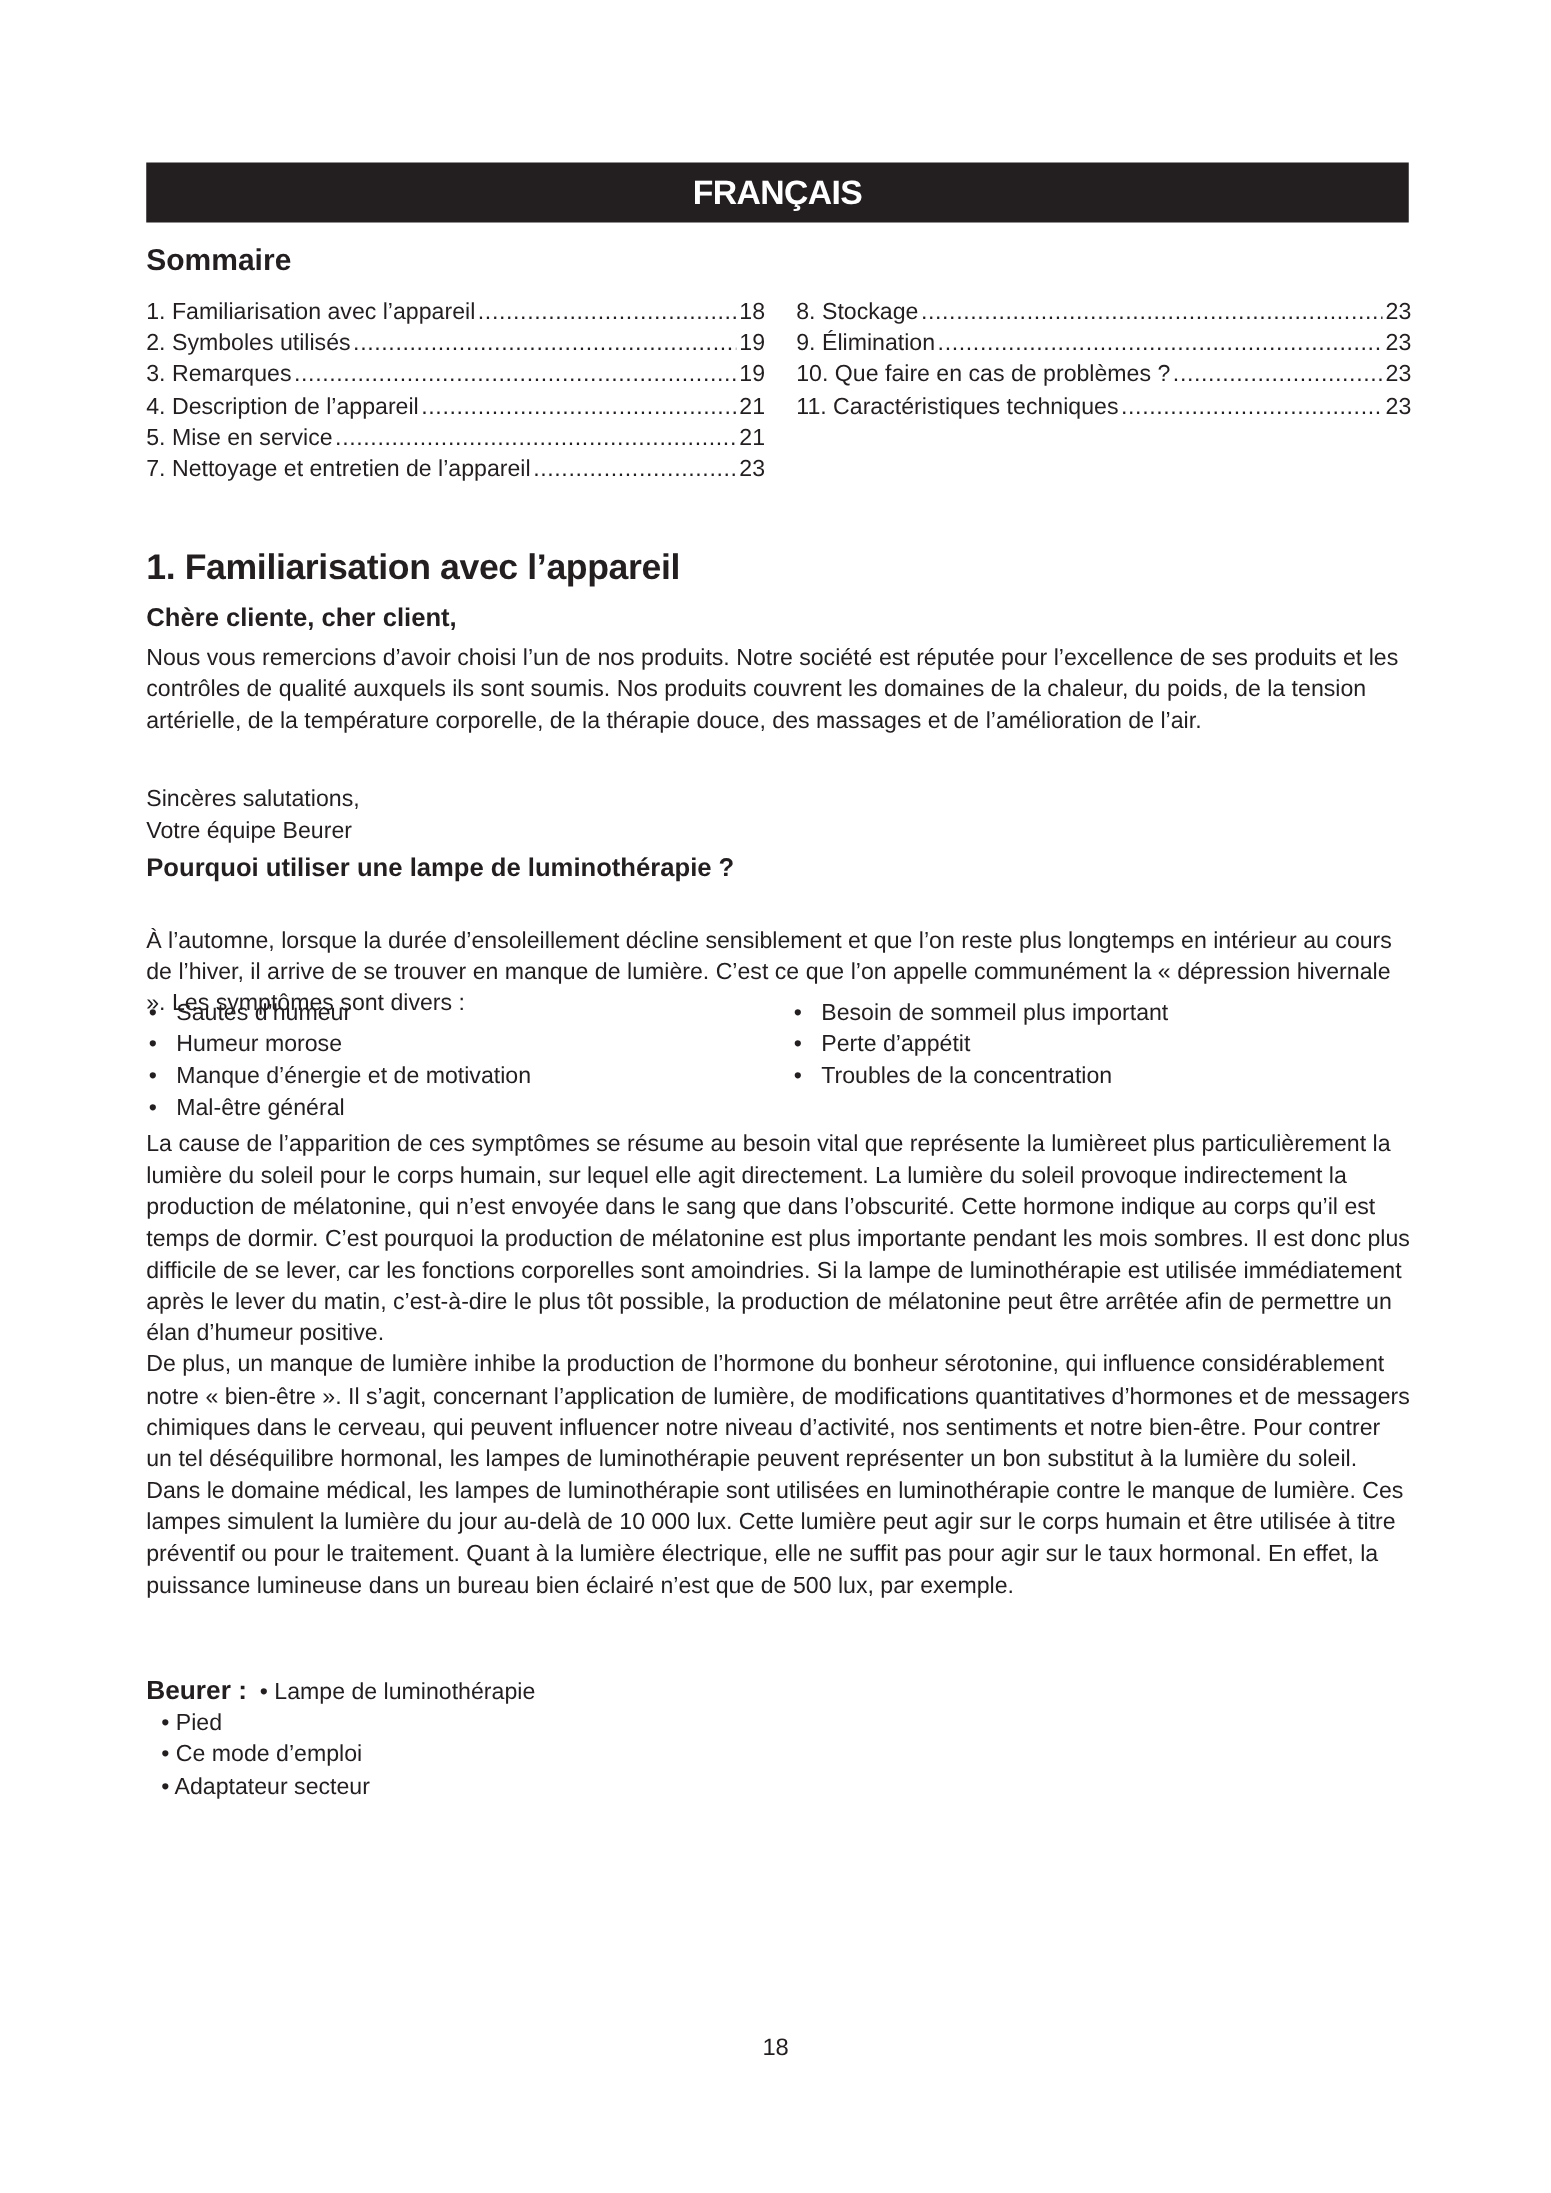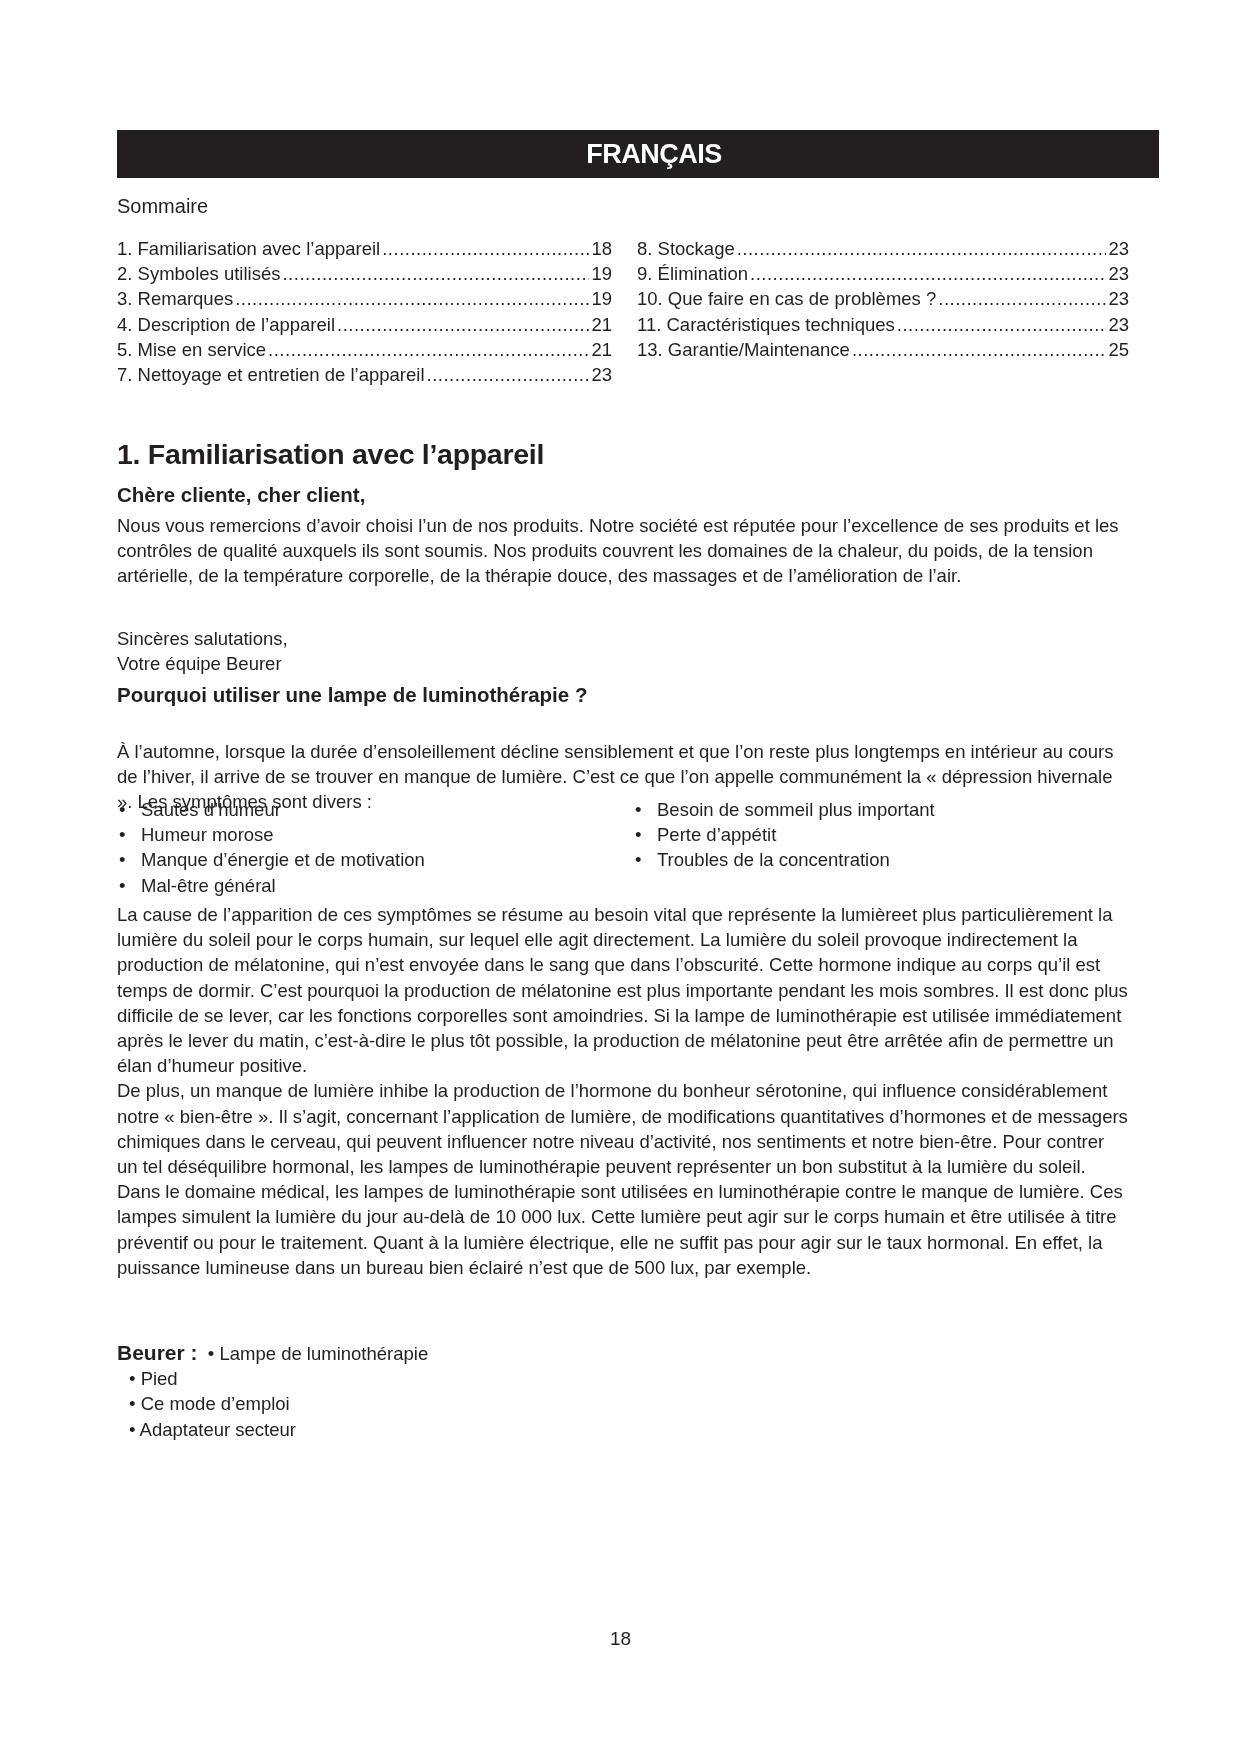--- a/index.html
+++ b/index.html
@@ -1,21 +1,21 @@
 <!DOCTYPE html>
 <html><head>
 <meta charset="utf-8">
 <style>
   html, body { margin: 0; padding: 0; background: #ffffff; }
   body { width: 1241px; height: 1754px; position: relative; overflow: hidden;
          font-family: "Liberation Sans", sans-serif; color: #231f20; }
   .lang-bar { position: absolute; left: 117px; top: 130px; width: 1010px; height: 48px;
               background: #231f20; color: #fff; text-align: center;
-              font-weight: bold; font-size: 27px; line-height: 48px; letter-spacing: -0.5px; padding-left: 32px; }
-  .toc-title { position: absolute; left: 117px; top: 195px; font-weight: normal; font-size: 20px; }
+              font-weight: bold; font-size: 27px; line-height: 48px; letter-spacing: -0.5px; }
+  .toc-title { position: absolute; left: 117px; top: 195px; font-weight: bold; font-size: 24px; }
   .toc-col { position: absolute; top: 236px; font-size: 18.5px; line-height: 25.2px; }
   .toc-col.left { left: 117px; width: 495px; }
   .toc-col.right { left: 637px; width: 492px; }
   .toc-row { display: flex; align-items: baseline; white-space: nowrap; }
   .toc-row .lbl { flex: 0 0 auto; }
   .toc-row .dots { flex: 1 1 auto; overflow: hidden; margin: 0 2px; }
   .toc-row .dots::before { content: "........................................................................................................................................................"; letter-spacing: 0.5px; }
   .toc-row .num { flex: 0 0 auto; }
   .h1 { position: absolute; left: 117px; top: 438px; font-weight: bold; font-size: 28.5px; letter-spacing: -0.3px; }
   .h2 { position: absolute; left: 117px; font-weight: bold; font-size: 20.5px; }
@@ -87,25 +87,20 @@
   <div class="toc-row">
       <span class="lbl">10. Que faire en cas de problèmes ?</span>
       <span class="dots"></span>
       <span class="num">23</span>
     </div>
   <div class="toc-row">
       <span class="lbl">11. Caractéristiques techniques</span>
       <span class="dots"></span>
       <span class="num">23</span>
     </div>
-  <div class="toc-row">
-      <span class="lbl">13. Garantie/Maintenance</span>
-      <span class="dots"></span>
-      <span class="num">25</span>
-    </div>
 </div>
 
 <div class="h1">1. Familiarisation avec l’appareil</div>
 <div class="h2" style="top:483px">Chère cliente, cher client,</div>
 
 <div class="para" style="top:513px">
   <p>Nous vous remercions d’avoir choisi l’un de nos produits. Notre société est réputée pour l’excellence de ses produits et les contrôles de qualité auxquels ils sont soumis. Nos produits couvrent les domaines de la chaleur, du poids, de la tension artérielle, de la température corporelle, de la thérapie douce, des massages et de l’amélioration de l’air.</p>
 </div>
 
 <div class="para" style="top:626px">

